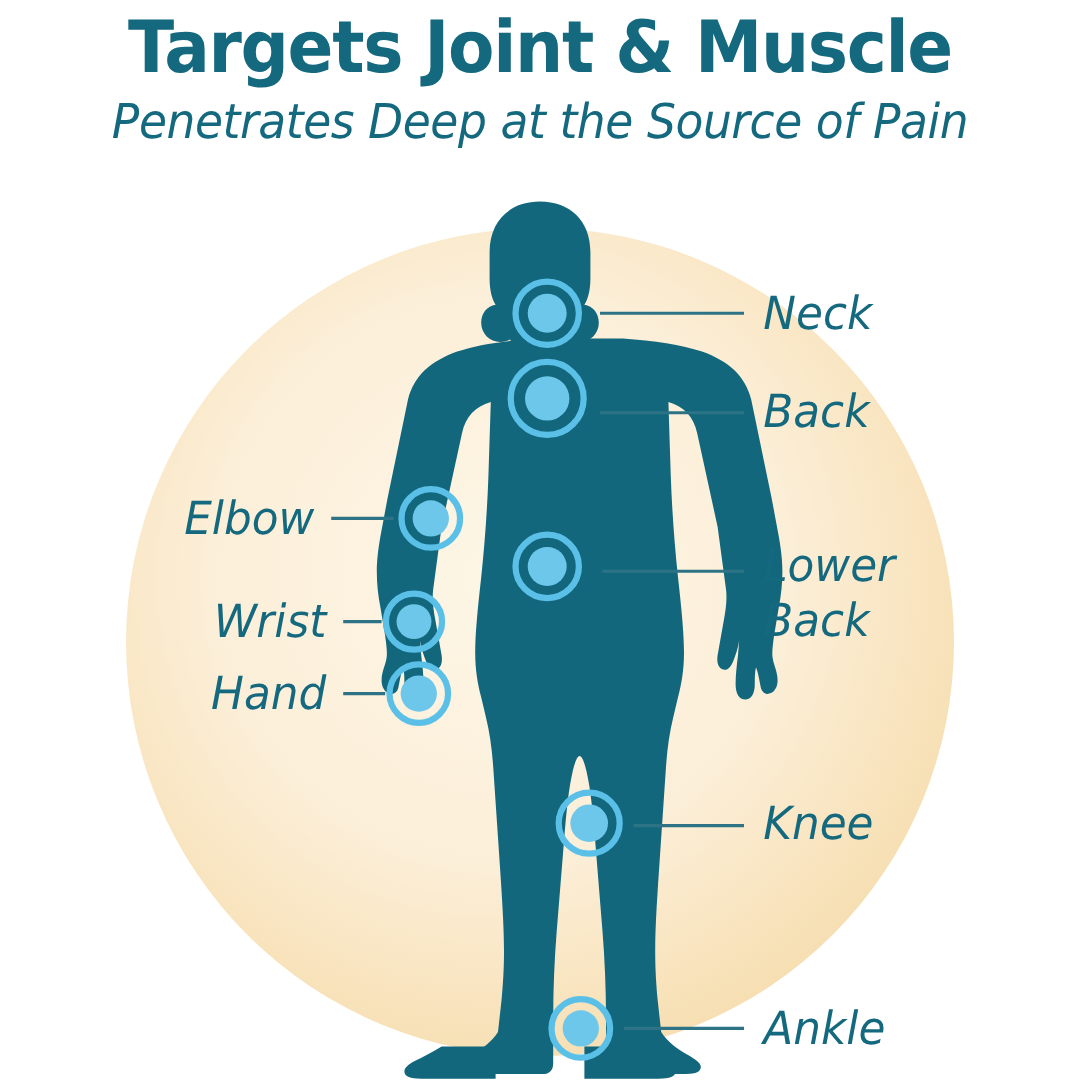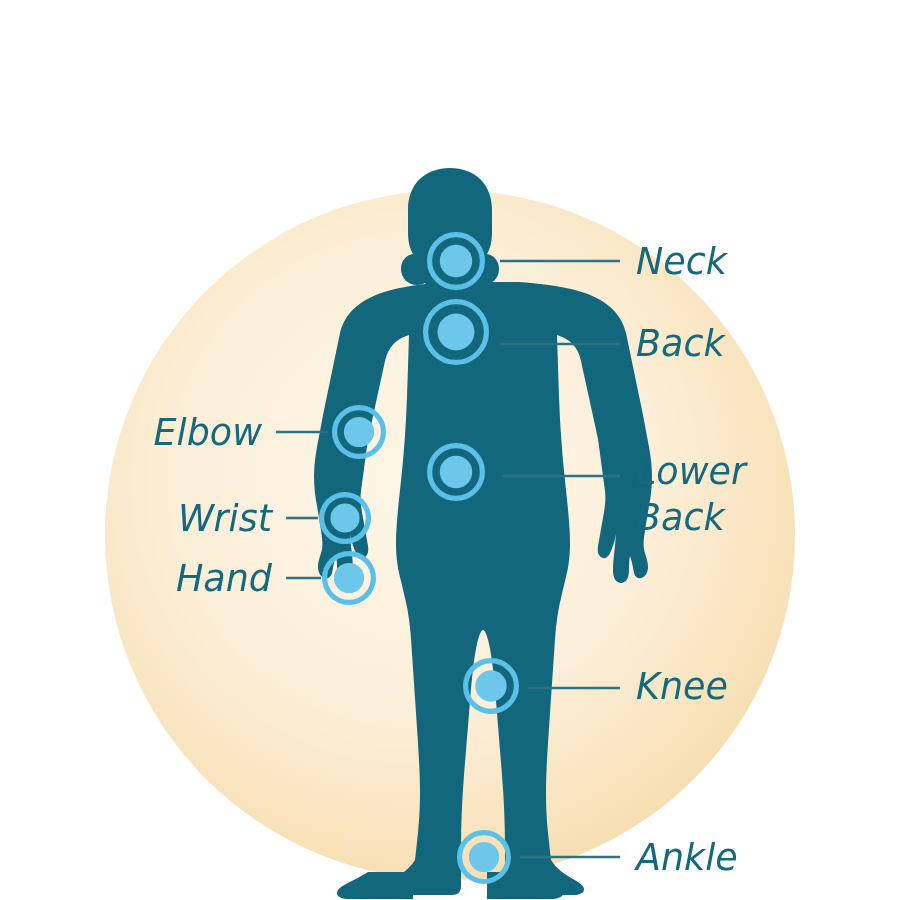--- a/index.html
+++ b/index.html
@@ -77,20 +77,24 @@
     transform: scaleX(0.96);
   }
   .label.right { text-align: left; transform-origin: left center; }
   .label.left  { text-align: right; transform-origin: right center; }
 </style>
 </head>
 <body>
 
 <div id="page">
 
+  <div class="title-block">
+    <div class="main-title">Targets Joint &amp; Muscle</div>
+    <div class="sub-title">Penetrates Deep at the Source of Pain</div>
+  </div>
 
   <div class="stage">
     <svg width="900" height="900" viewBox="0 0 900 900">
       <defs>
         <radialGradient id="bgGrad" cx="45%" cy="42%" r="62%">
           <stop offset="0%" stop-color="#fdf6e6"></stop>
           <stop offset="55%" stop-color="#fcefd9"></stop>
           <stop offset="100%" stop-color="#f6ddae"></stop>
         </radialGradient>
 

